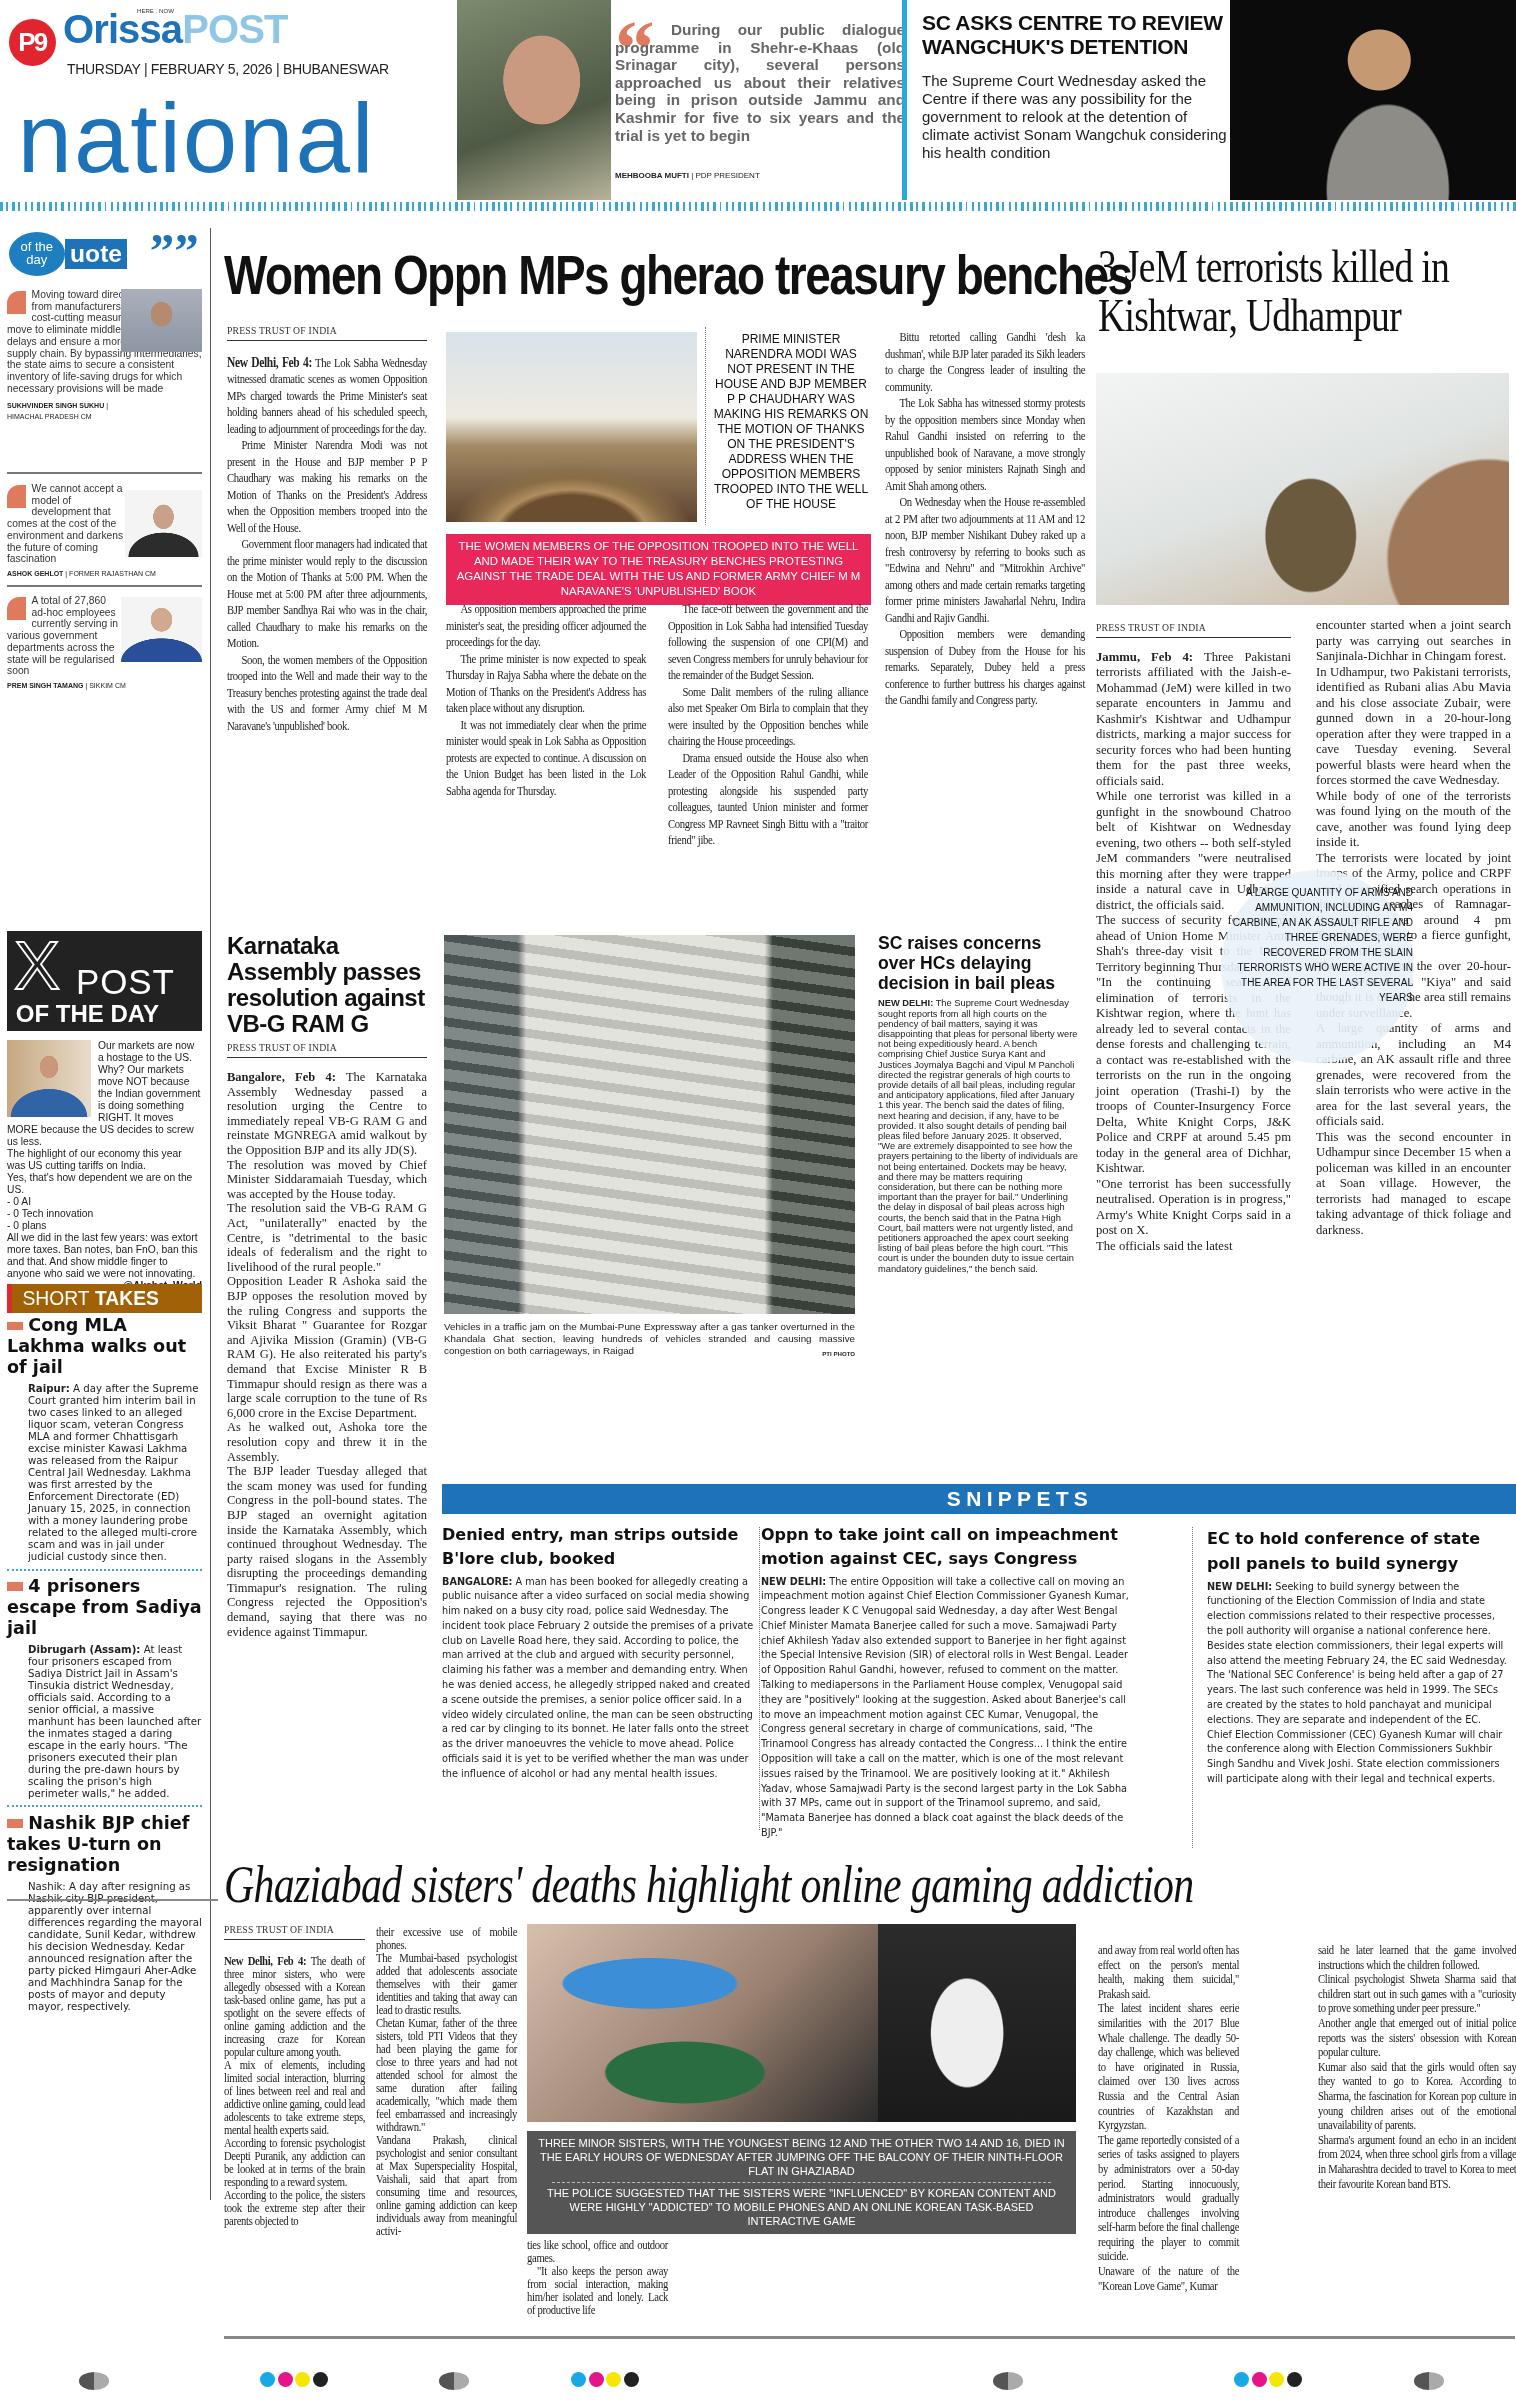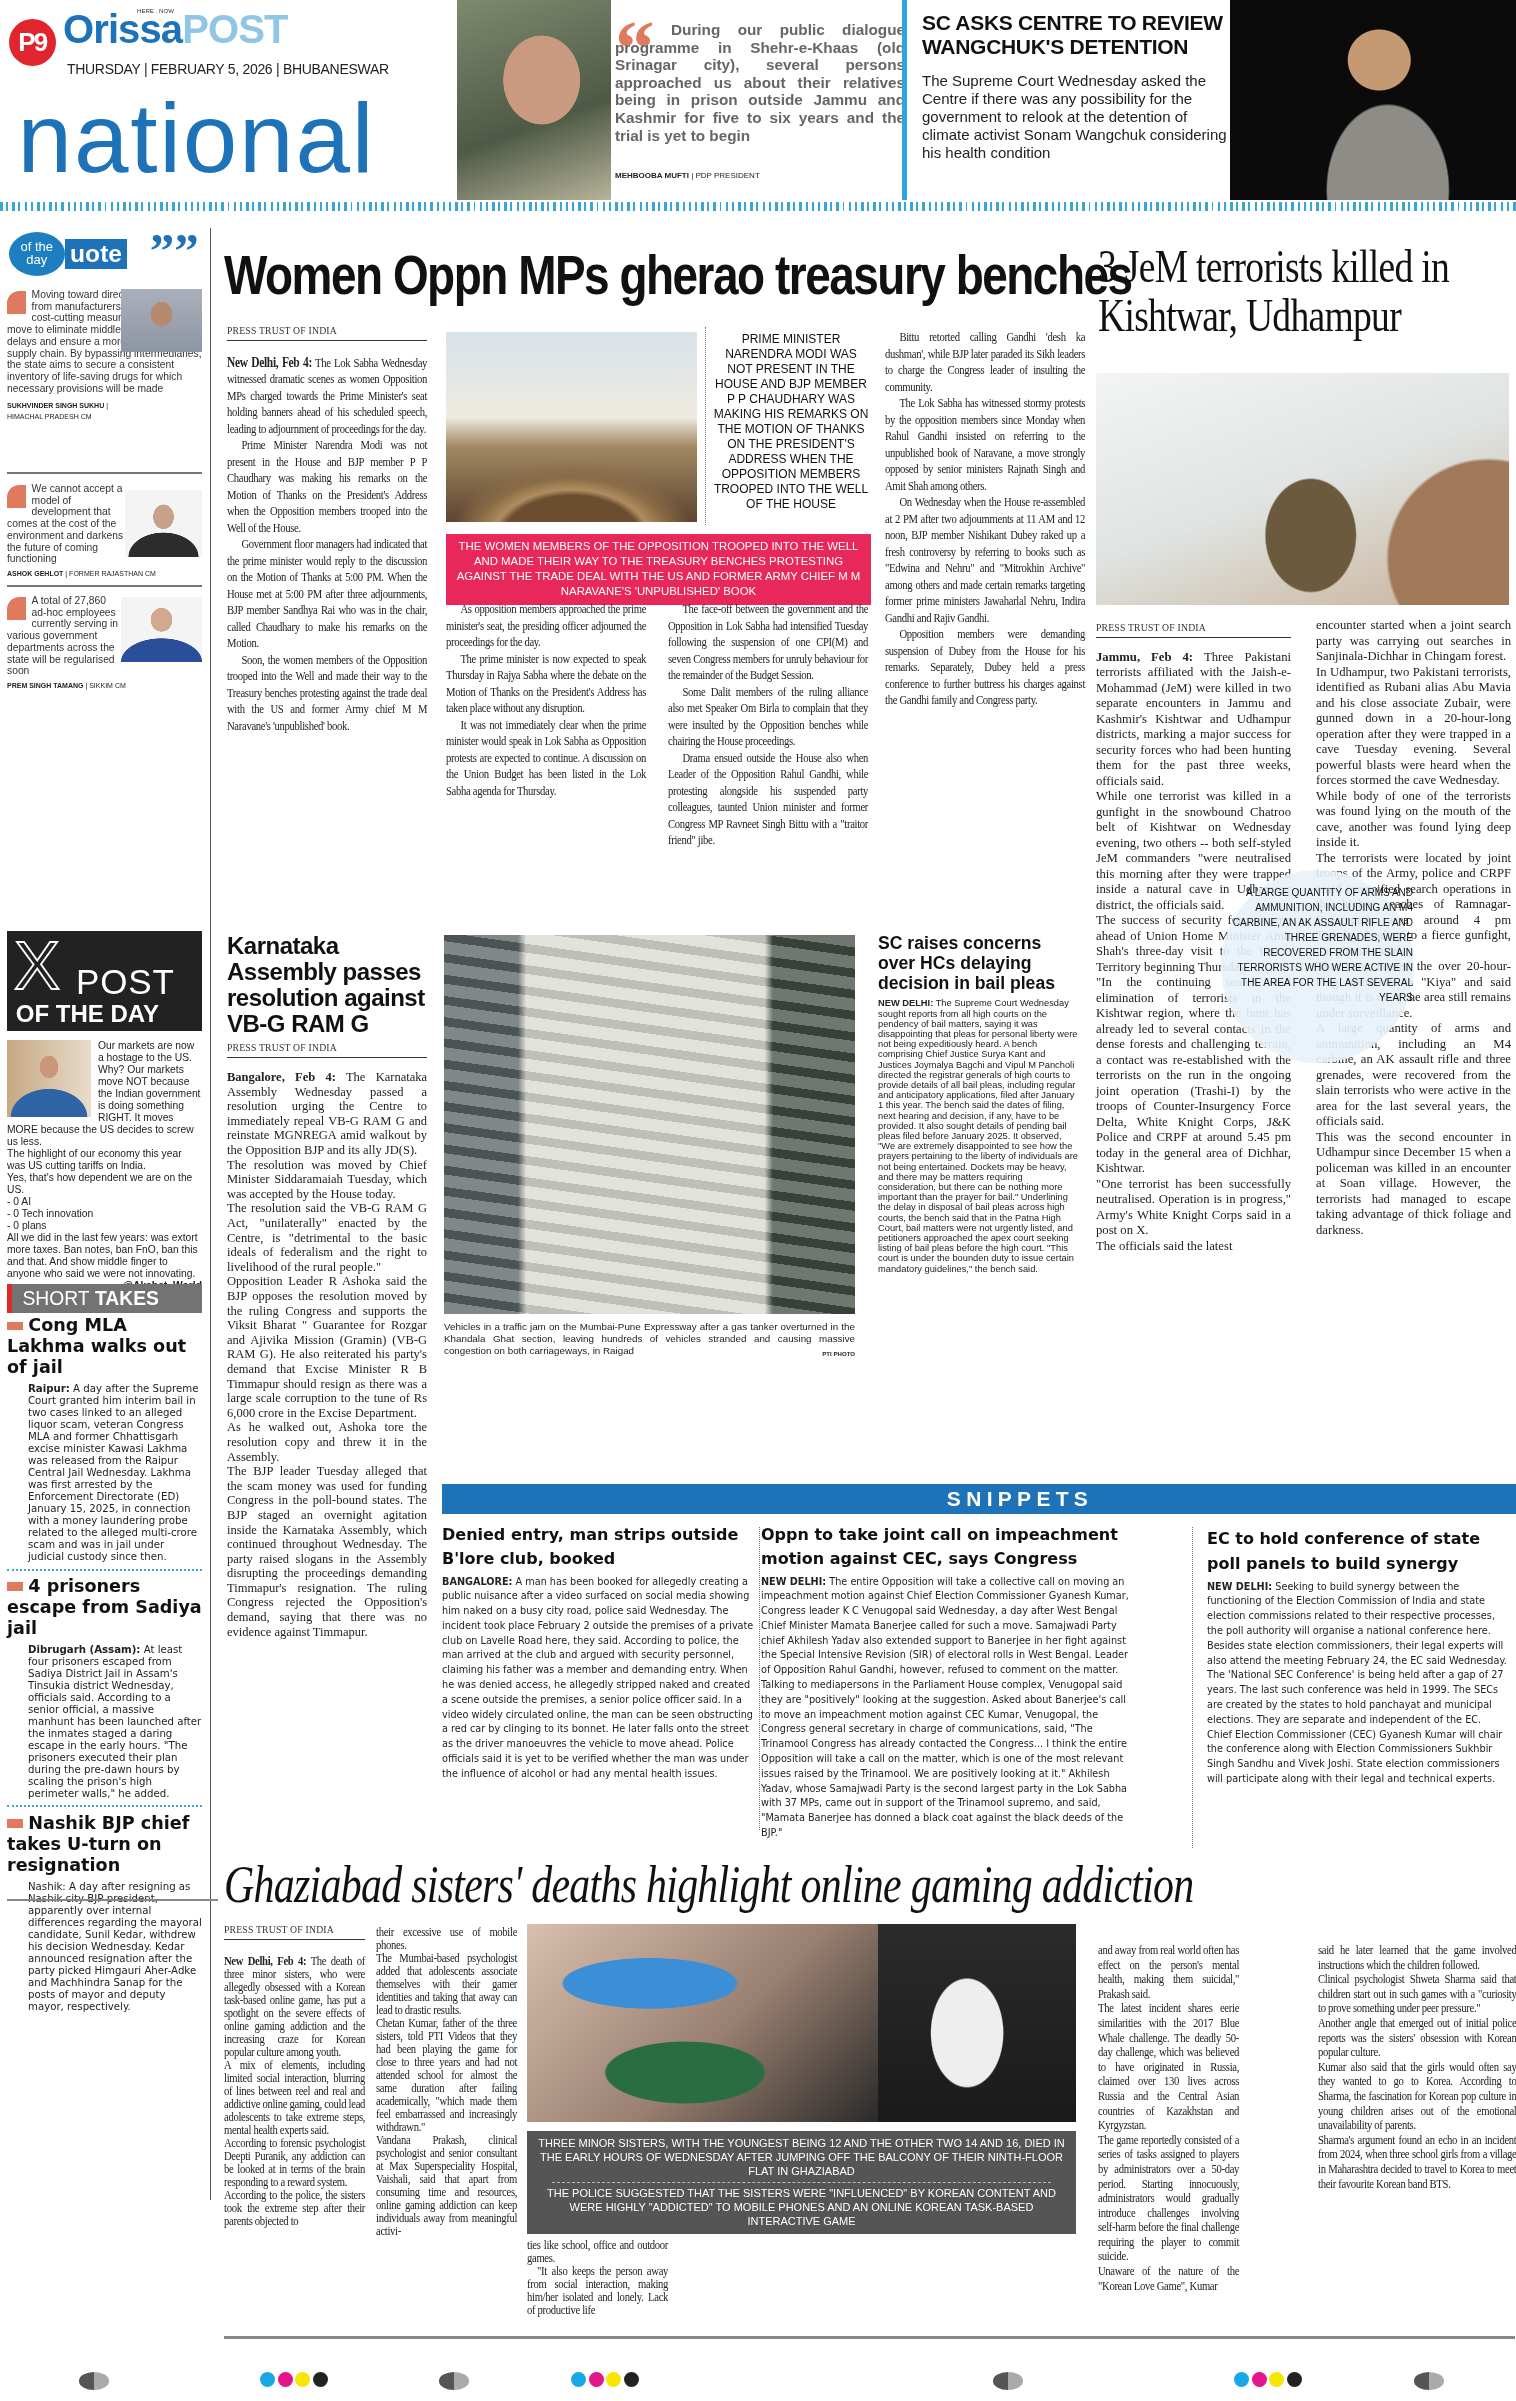--- a/index.html
+++ b/index.html
@@ -14,21 +14,21 @@
 .photo{overflow:hidden;position:absolute}
 .ticks{position:absolute;left:0;right:0;height:8.8px;background:repeating-linear-gradient(90deg,#3aa6d8 0 2.6px,#fff 2.6px 6.1px,#3aa6d8 6.1px 8px,#fff 8px 12.3px)}
 
 .logo-p9{width:47px;height:47px;border-radius:50%;background:#e1252f;color:#fff;font:bold 26px "Liberation Sans",sans-serif;display:flex;align-items:center;justify-content:center;letter-spacing:-1.8px}
 .quote-mark{color:#e07a5f;font:bold 79px "Liberation Serif",serif;line-height:53px}
 .sc-bar{width:5.3px;background:#29a8e0}
 
 .rail{border-right:1.8px solid #555}
 .qote-bubble{background:#1e7fc0;color:#fff;border-radius:50%}
 .qmark-small{width:19.3px;height:23px;background:#e07a5f;border-radius:12.3px 0 0 0;display:inline-block}
-.shorttakes-bar{background:#737373;color:#fff;font:bold 19.3px "Liberation Sans",sans-serif;border-left:5.3px solid #e02a2a;padding:3.5px 10.5px}
+.shorttakes-bar{background:#a16207;color:#fff;font:bold 19.3px "Liberation Sans",sans-serif;border-left:5.3px solid #e02a2a;padding:3.5px 10.5px}
 .st-head{font:bold 17.6px "DejaVu Sans",sans-serif;line-height:21px;color:#111}
 .st-bullet{display:inline-block;width:16px;height:8.8px;background:#e07a5f;margin-right:5.3px;vertical-align:middle}
 .st-body{font-family:"DejaVu Sans",sans-serif;font-size:10.2px;line-height:12px;color:#222}
 .dots{border-top:2.6px dotted #3aa6d8;margin:5.3px 0}
 
 .snip-bar{background:#1e73b8;color:#fff;font:bold 21px "Liberation Sans",sans-serif;letter-spacing:5.3px;text-align:center;height:30px;line-height:30px}
 .snip-head{font:bold 18.4px "DejaVu Sans",sans-serif;line-height:23px;color:#111}
 .snip-body{font-family:"DejaVu Sans",sans-serif;font-size:10px;line-height:12.6px;color:#222}
 .wavy{border-left:1.8px dotted #777}
 .caption-red{background:#e8285a;color:#fff;text-align:center;font:11.4px "Liberation Sans",sans-serif;line-height:15px;padding:5.3px 7px}
@@ -81,21 +81,21 @@
     <div class="photo" style="right:0;top:0;width:81px;height:63px;background:radial-gradient(ellipse 22% 32% at 50% 40%,#b58a6e 0 60%,transparent 62%),linear-gradient(#aab0bb,#8e95a3)"></div>
     <span class="qmark-small" style="float:left;margin:1.8px 5.3px 0 0"></span>
     <div class="sans" style="font-size:10.3px;line-height:11.7px;color:#333">Moving toward direct procurement from manufacturers is not merely a cost-cutting measure, but a strategic move to eliminate middleman-related delays and ensure a more transparent supply chain. By bypassing intermediaries, the state aims to secure a consistent inventory of life-saving drugs for which necessary provisions will be made</div>
     <div class="sans" style="font-size:7px;margin-top:7px;line-height:10.5px"><b>SUKHVINDER SINGH SUKHU</b> |<br><span>HIMACHAL PRADESH CM</span></div>
   </div>
   <div class="abs" style="left:7px;top:244px;width:195px;border-top:2.6px solid #777"></div>
 
   <div class="abs" style="left:7px;top:255px;width:195px">
     <div class="photo" style="right:0;top:7px;width:77px;height:67px;background:radial-gradient(ellipse 22% 30% at 50% 40%,#c9a08a 0 60%,transparent 62%),radial-gradient(ellipse 50% 40% at 50% 100%,#2c2c2c 0 90%,transparent 92%),#f4f4f4"></div>
     <span class="qmark-small" style="float:left;margin:1.8px 5.3px 0 0"></span>
-    <div class="sans" style="font-size:10.3px;line-height:11.7px;color:#333;padding-right:77px">We cannot accept a model of development that comes at the cost of the environment and darkens the future of coming functioning</div>
+    <div class="sans" style="font-size:10.3px;line-height:11.7px;color:#333;padding-right:77px">We cannot accept a model of development that comes at the cost of the environment and darkens the future of coming fascination</div>
     <div class="sans" style="font-size:7px;margin-top:5.3px"><b>ASHOK GEHLOT</b> | <span>FORMER RAJASTHAN CM</span></div>
   </div>
   <div class="abs" style="left:7px;top:357px;width:195px;border-top:2.6px solid #777"></div>
 
   <div class="abs" style="left:7px;top:367px;width:195px">
     <div class="photo" style="right:0;top:1.8px;width:81px;height:65px;background:radial-gradient(ellipse 22% 30% at 50% 35%,#d1a98e 0 60%,transparent 62%),radial-gradient(ellipse 55% 40% at 50% 100%,#2a4f9a 0 90%,transparent 92%),#f4f4f4"></div>
     <span class="qmark-small" style="float:left;margin:1.8px 5.3px 0 0"></span>
     <div class="sans" style="font-size:10.3px;line-height:11.7px;color:#333;padding-right:81px">A total of 27,860 ad-hoc employees currently serving in various government departments across the state will be regularised soon</div>
     <div class="sans" style="font-size:7px;margin-top:5.3px"><b>PREM SINGH TAMANG</b> | <span>SIKKIM CM</span></div>
   </div>

